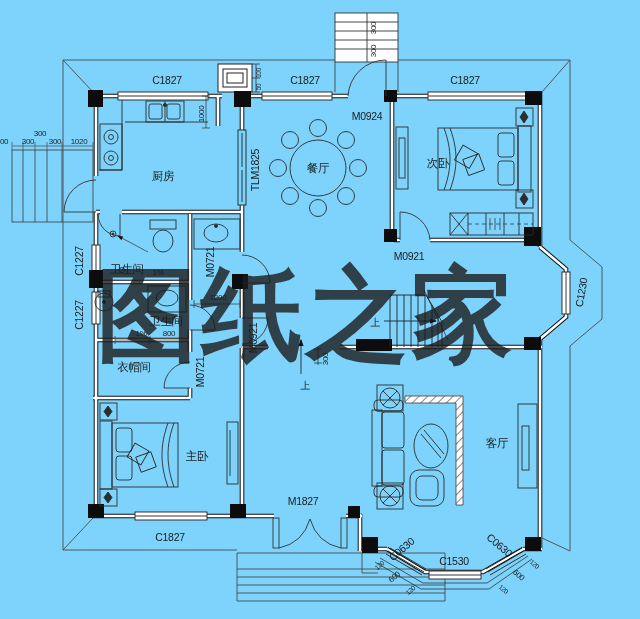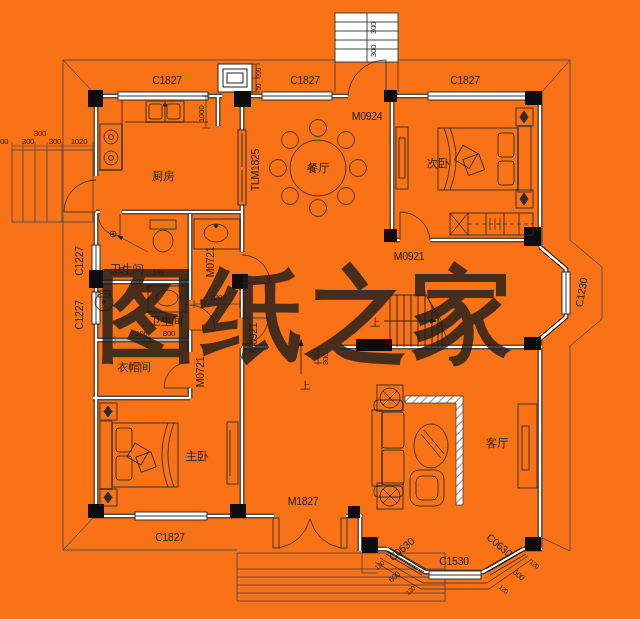--- a/index.html
+++ b/index.html
@@ -1,16 +1,16 @@
 <!DOCTYPE html>
 <html><head>
 <meta charset="utf-8">
 <style>
   html,body{margin:0;padding:0;background:#ffffff;}
-  #stage{position:relative;width:640px;height:619px;background:#f97316;overflow:hidden;
+  #stage{position:relative;width:640px;height:619px;background:#7dd3fc;overflow:hidden;
          font-family:"Liberation Sans",sans-serif;}
   svg text{font-family:"Liberation Sans",sans-serif;fill:#1c1c1c;letter-spacing:-0.3px;}
   .code{font-size:10.5px;}
   .room{font-size:11.5px;}
   .dim{font-size:8px;fill:#222;}
   .dimx{font-size:6.5px;fill:#222;}
   .wm{font-family:"Liberation Serif","DejaVu Serif",serif;font-weight:bold;font-size:102px;
       letter-spacing:3px;opacity:.8;}
 </style>
 </head>

